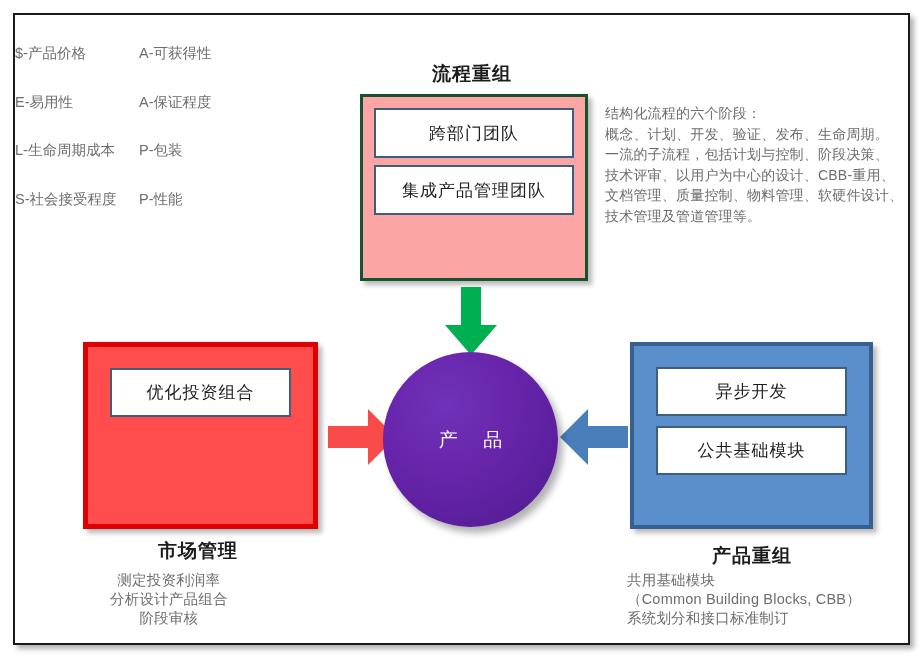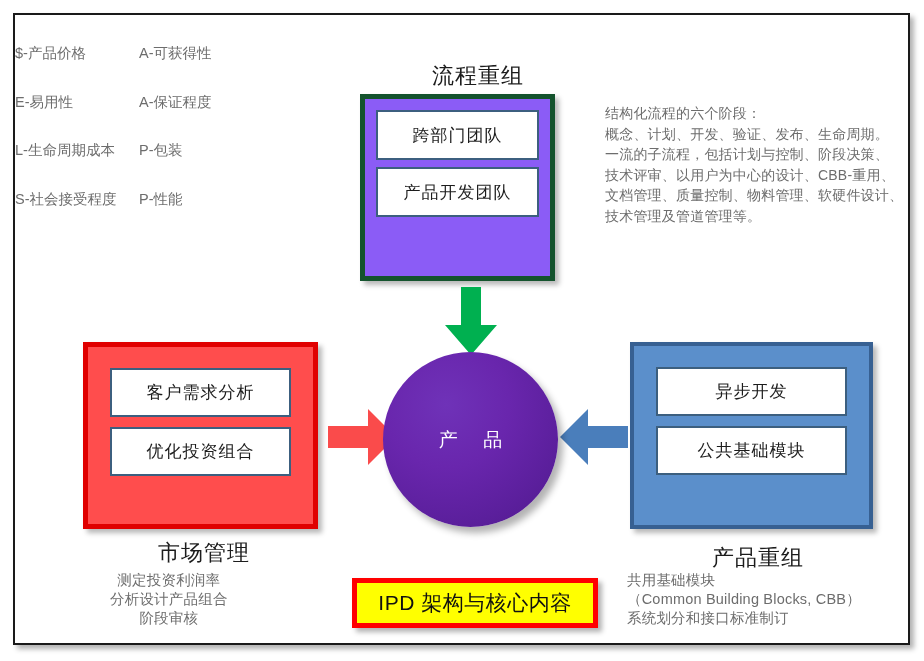--- a/index.html
+++ b/index.html
@@ -63,23 +63,23 @@
   }
 
   
   #note-market { left: 95px; top: 556px; text-align: center; }
   
   #note-product { left: 612px; top: 556px; }
 
   
   .caption {
     position: absolute;
-    font-weight: normal;
+    font-weight: bold;
     color: #1c1c1c;
-    font-size: 22px;
+    font-size: 19px;
     letter-spacing: 1px;
     white-space: nowrap;
   }
   #caption-process { left: 417px; top: 46px; }
   #caption-market  { left: 143px; top: 523px; }
   #caption-prodreorg{ left: 697px; top: 528px; }
 
   
   .panel {
     position: absolute;
@@ -93,23 +93,23 @@
     display: flex;
     align-items: center;
     justify-content: center;
     color: #1c1c1c;
     font-size: 17px;
     letter-spacing: 1px;
   }
 
   
   #panel-process {
-    left: 345px; top: 79px; width: 195px; height: 187px;
-    background: #8b5cf6;
-    border: 5px solid #14532d;
+    left: 345px; top: 79px; width: 228px; height: 187px;
+    background: #fca5a5;
+    border: 3px solid #14532d;
     padding: 11px;
   }
   #panel-process .slot { width: 100%; height: 50px; }
   #panel-process .slot + .slot { margin-top: 7px; }
 
   
   #panel-market {
     left: 68px; top: 327px; width: 235px; height: 187px;
     background: #FF4D4D;
     border: 5px solid #E00000;
@@ -206,25 +206,24 @@
   <div class="note" id="note-product">共用基础模块
 （Common Building Blocks, CBB）
 系统划分和接口标准制订</div>
 
   <div class="caption" id="caption-process">流程重组</div>
   <div class="caption" id="caption-market">市场管理</div>
   <div class="caption" id="caption-prodreorg">产品重组</div>
 
   <div class="panel" id="panel-process">
     <div class="slot">跨部门团队</div>
-    <div class="slot">产品开发团队</div>
+    <div class="slot">集成产品管理团队</div>
   </div>
 
   <div class="panel" id="panel-market">
-    <div class="slot">客户需求分析</div>
     <div class="slot">优化投资组合</div>
   </div>
 
   <div class="panel" id="panel-prodreorg">
     <div class="slot">异步开发</div>
     <div class="slot">公共基础模块</div>
   </div>
 
   <div class="arrow" id="arrow-down">
     <svg width="52" height="68" viewBox="0 0 52 68">
@@ -239,17 +238,14 @@
   <div class="arrow" id="arrow-left">
     <svg width="68" height="56" viewBox="0 0 68 56">
       <polygon points="68,17 28,17 28,0 0,28 28,56 28,39 68,39" fill="#4A7EBB"></polygon>
     </svg>
   </div>
 
   <div id="product-circle">
     <span class="label">产 品</span>
   </div>
 
-  <div id="ipd-banner">
-    <span class="label">IPD 架构与核心内容</span>
-  </div>
 
 </div>
 
 </body></html>

